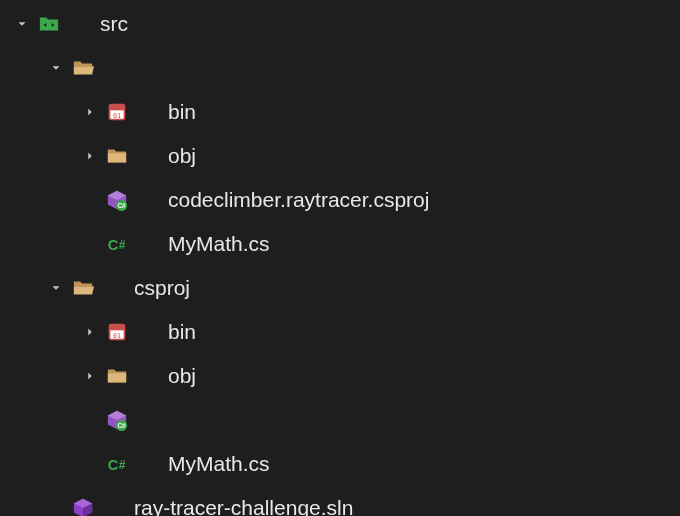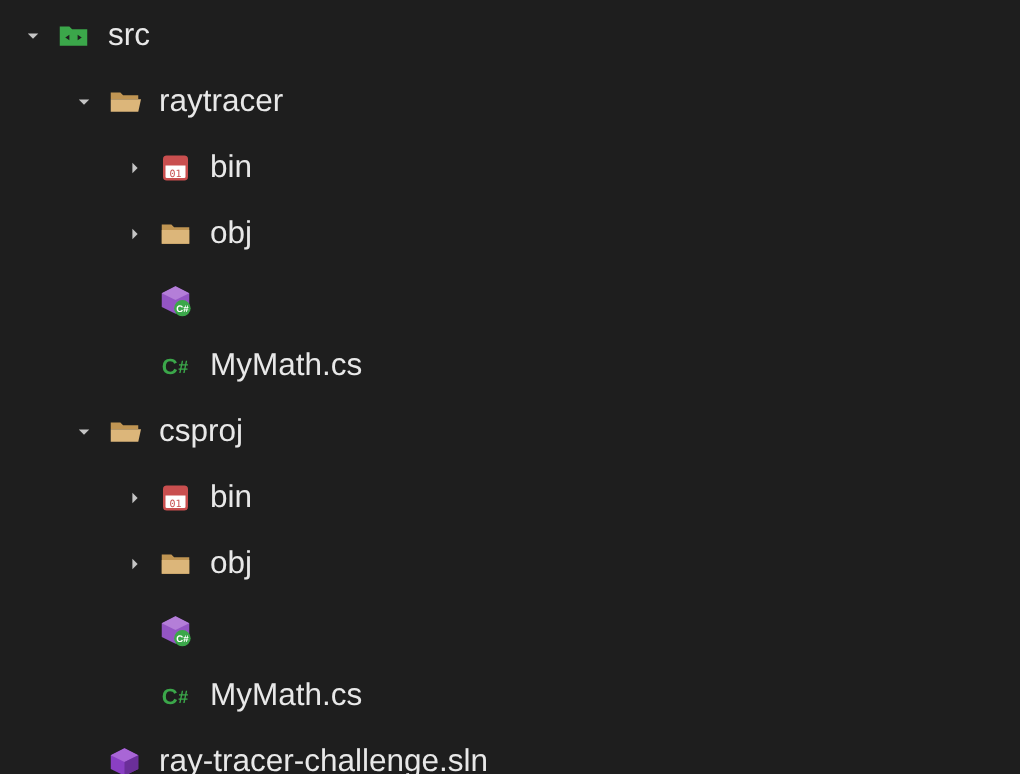--- a/index.html
+++ b/index.html
@@ -37,20 +37,21 @@
     flex-shrink: 0;
     display: flex;
     align-items: center;
     justify-content: center;
     margin-right: 6px;
   }
   .label {
     color: #e8e8e8;
     font-size: 21px;
     white-space: nowrap;
+    margin-left: 28px;
   }
 </style>
 </head>
 <body>
 
 <div class="tree-row">
   <span class="indent" style="width:6px"></span>
   <span class="chevron">
     <svg width="14" height="14" viewBox="0 0 16 16">
         <path fill="currentColor" d="M4 6 l4 4 l4 -4 z"></path>
@@ -71,21 +72,20 @@
     <svg width="14" height="14" viewBox="0 0 16 16">
         <path fill="currentColor" d="M4 6 l4 4 l4 -4 z"></path>
       </svg>
   </span>
   <span class="icon">
     <svg width="22" height="22" viewBox="0 0 24 24">
         <path fill="#c09553" d="M2 5h7l2 2h11v3H2z"></path>
         <path fill="#dcb67a" d="M2 10h22l-2 9H2z"></path>
       </svg>
   </span>
-  <span class="label">raytracer</span>
 </div>
 
 <div class="tree-row">
   <span class="indent" style="width:74px"></span>
   <span class="chevron">
     <svg width="14" height="14" viewBox="0 0 16 16">
         <path fill="currentColor" d="M6 4 l4 4 l-4 4 z"></path>
       </svg>
   </span>
   <span class="icon">
@@ -120,20 +120,21 @@
       <svg width="14" height="14"></svg>
     </span>
   <span class="icon">
     <svg width="22" height="22" viewBox="0 0 24 24">
       <path fill="#9455c4" d="M12 2 L22 7 L22 17 L12 22 L2 17 L2 7 Z"></path>
       <path fill="#b47ed8" d="M12 2 L22 7 L12 12 L2 7 Z"></path>
       <circle cx="17" cy="18" r="6" fill="#3ba74a"></circle>
       <text x="17" y="21" font-size="7" fill="#fff" text-anchor="middle" font-weight="bold">C#</text>
     </svg>
   </span>
+  <span class="label">codeclimber.raytracer.csproj</span>
 </div>
 
 <div class="tree-row">
   <span class="indent" style="width:74px"></span>
   <span class="chevron blank">
       <svg width="14" height="14"></svg>
     </span>
   <span class="icon">
     <svg width="22" height="22" viewBox="0 0 24 24">
         <text x="2" y="18" font-size="16" font-weight="800" fill="#3ba74a">C</text>

